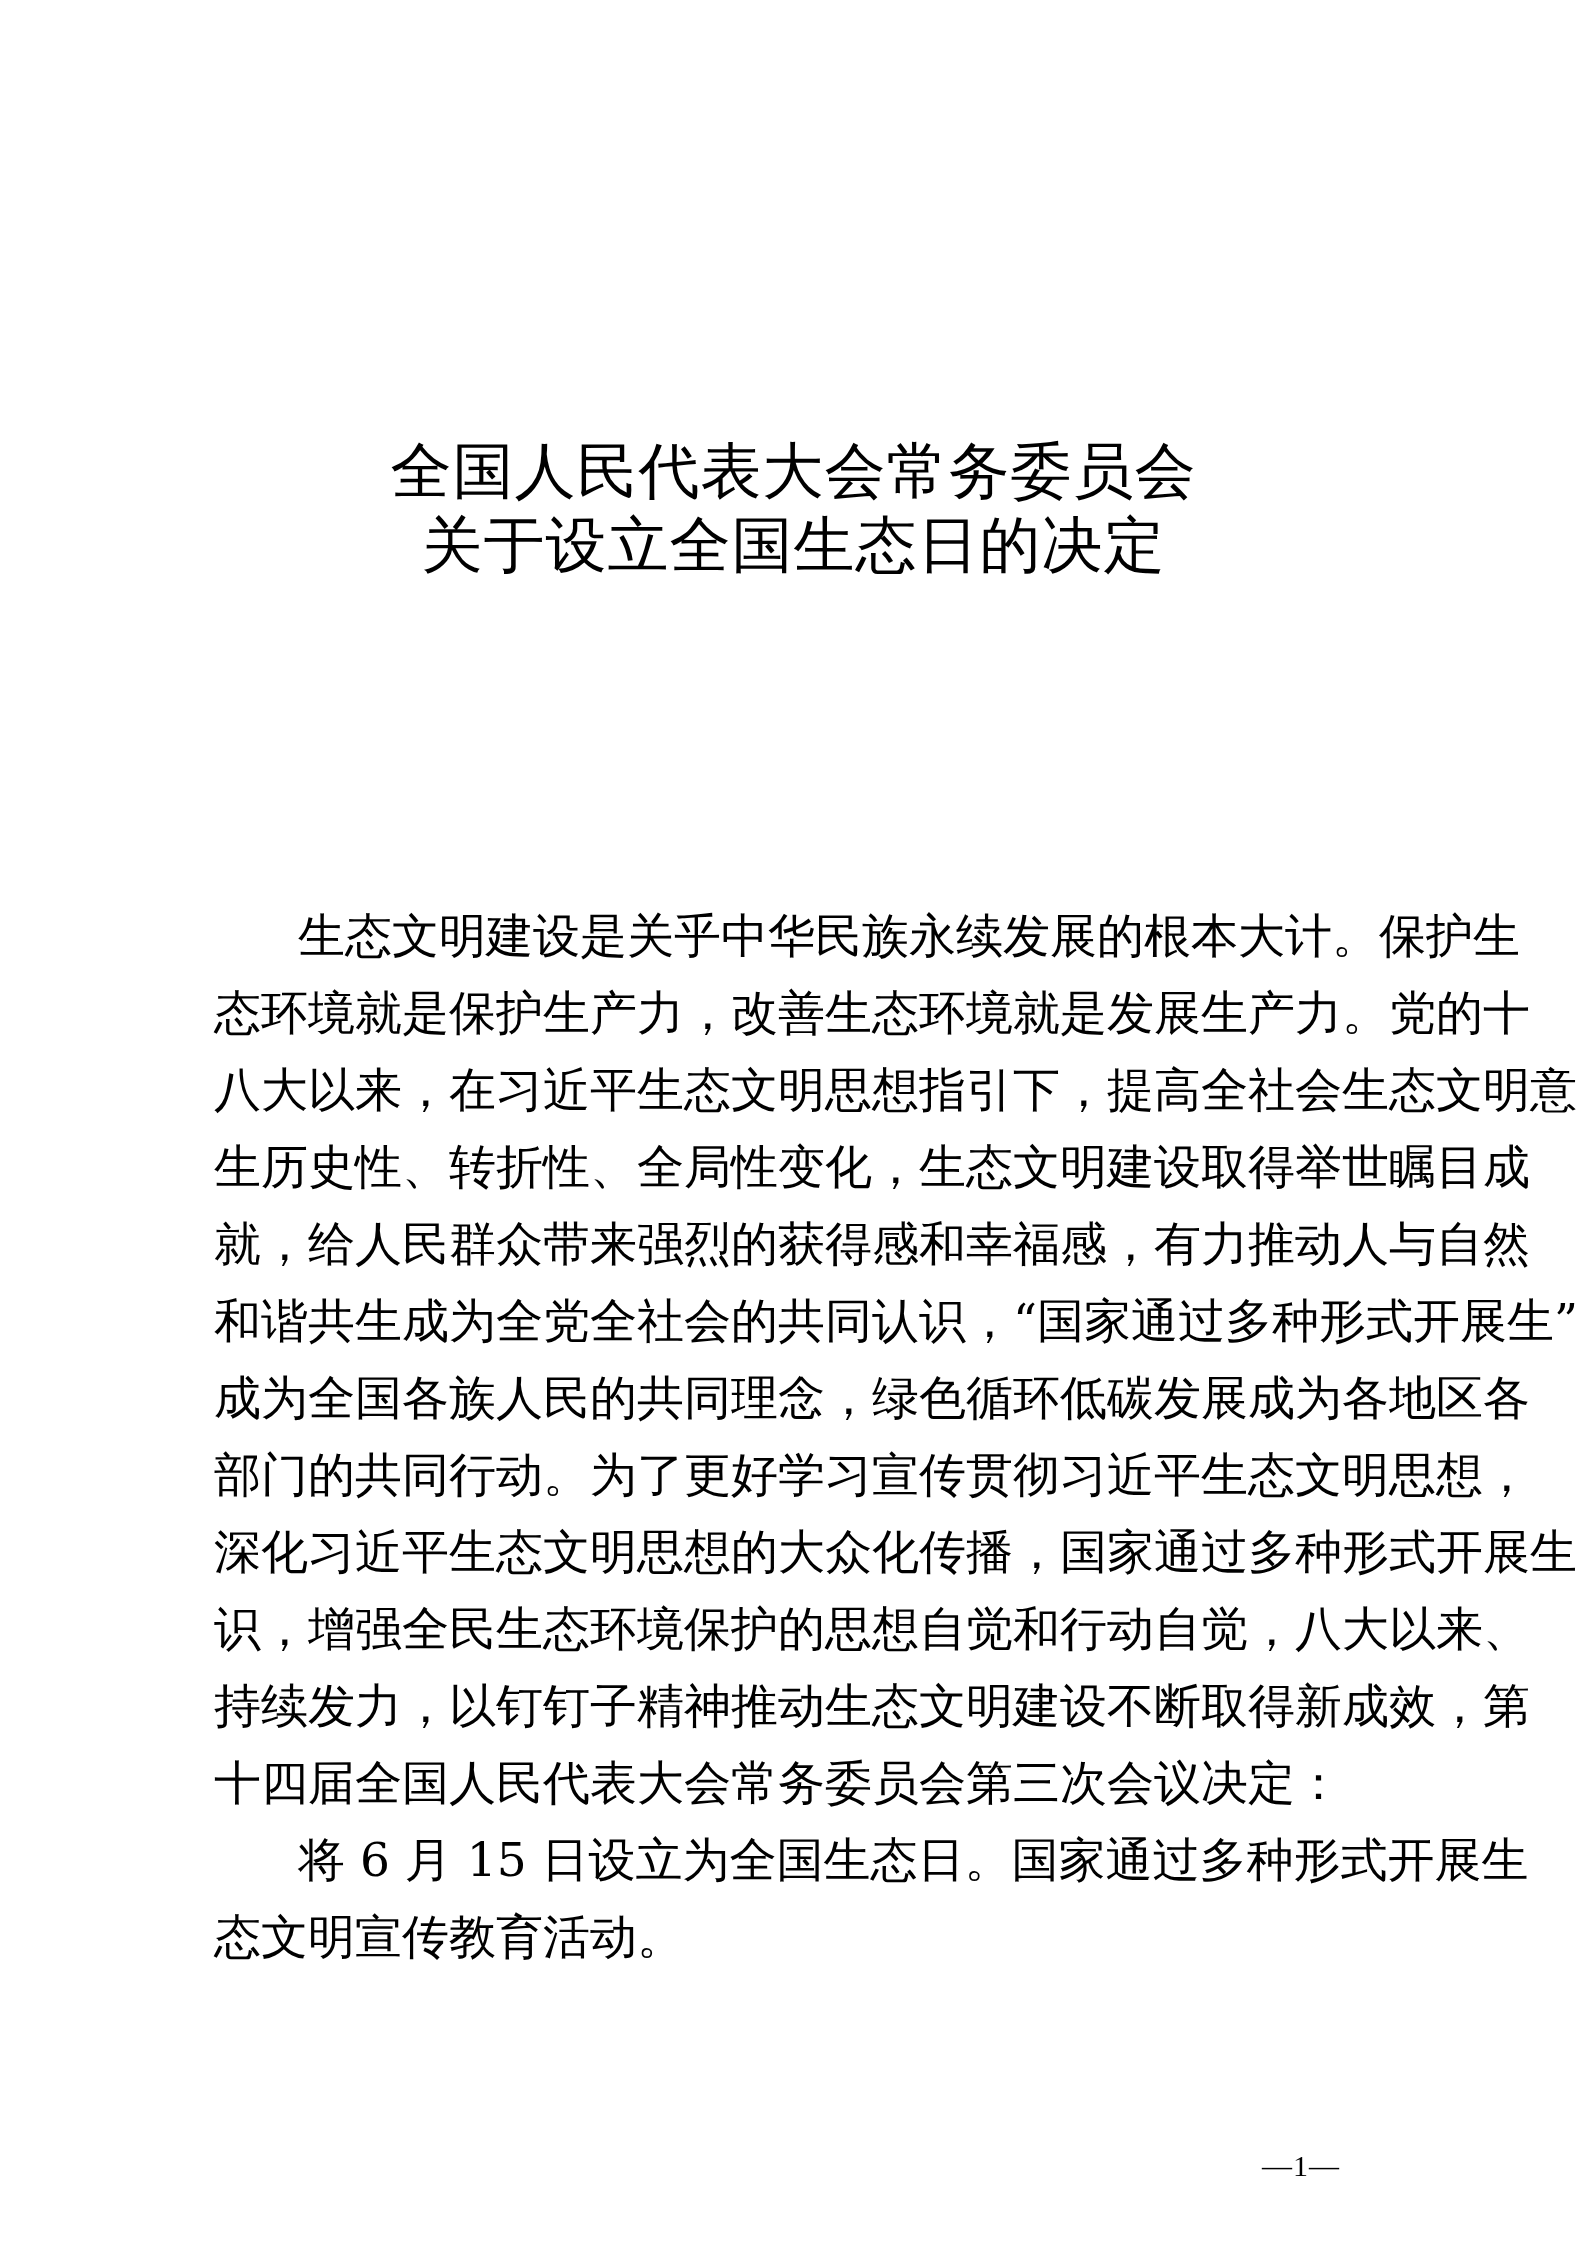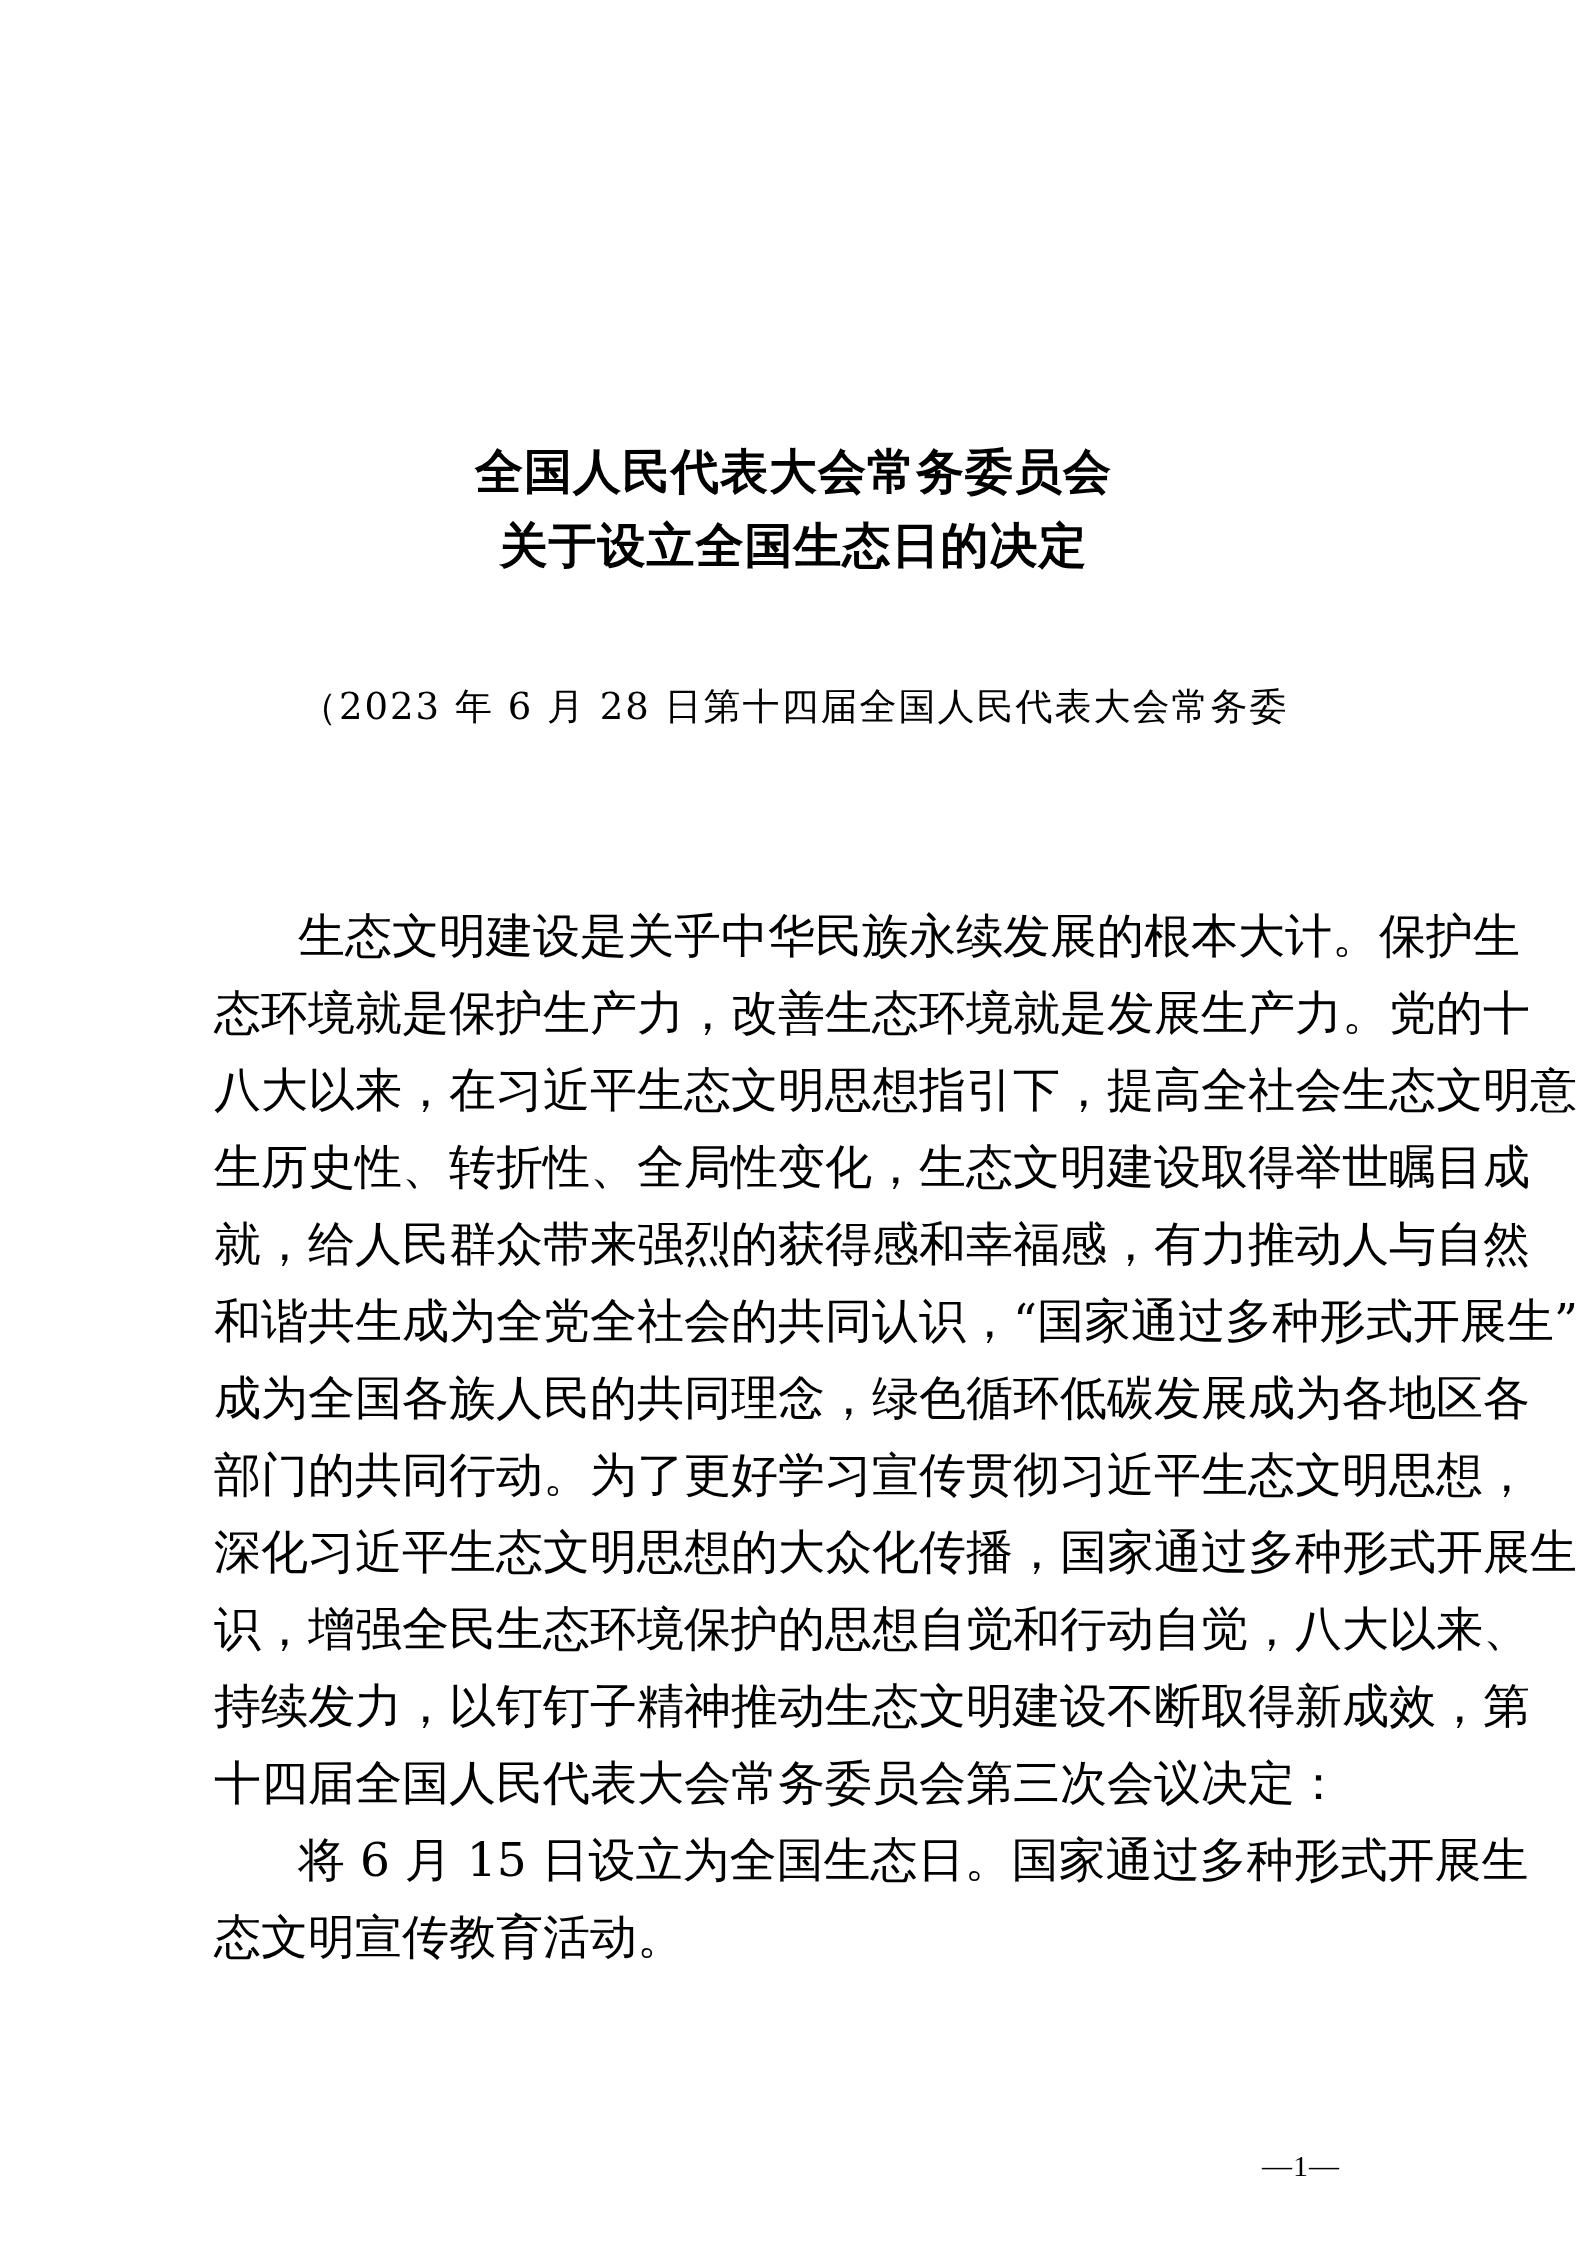--- a/index.html
+++ b/index.html
@@ -20,24 +20,24 @@
     left: 0; top: 0;
     width: 1587px;
     height: 2245px;
     background: #ffffff;
   }
   .title {
     position: absolute;
     left: 0;
     width: 1587px;
     text-align: center;
-    font-size: 48px;
+    font-size: 61px;
     line-height: 74px;
     letter-spacing: 1px;
-    font-weight: bold;
+    font-weight: normal;
   }
   .title.l1 { top: 434px; }
   .title.l2 { top: 508px; }
 
   .subtitle {
     position: absolute;
     left: 296px;
     font-size: 37px;
     line-height: 50px;
     letter-spacing: 2px;
@@ -70,21 +70,20 @@
   }
 </style>
 </head>
 <body>
 
 <div class="page">
 
   <div class="title l1">全国人民代表大会常务委员会</div>
   <div class="title l2">关于设立全国生态日的决定</div>
 
-  <div class="subtitle l1">（2023 年 6 月 28 日第十四届全国人民代表大会常务委</div>
 
   <div>
     <div class="body-line indent" style="top:911px;">生态文明建设是关乎中华民族永续发展的根本大计。保护生</div>
     <div class="body-line" style="top:988px;">态环境就是保护生产力，改善生态环境就是发展生产力。党的十</div>
     <div class="body-line" style="top:1065px;">八大以来，在习近平生态文明思想指引下，提高全社会生态文明意</div>
     <div class="body-line" style="top:1142px;">生历史性、转折性、全局性变化，生态文明建设取得举世瞩目成</div>
     <div class="body-line" style="top:1219px;">就，给人民群众带来强烈的获得感和幸福感，有力推动人与自然</div>
     <div class="body-line" style="top:1296px;">和谐共生成为全党全社会的共同认识，“国家通过多种形式开展生”</div>
     <div class="body-line" style="top:1373px;">成为全国各族人民的共同理念，绿色循环低碳发展成为各地区各</div>
     <div class="body-line" style="top:1450px;">部门的共同行动。为了更好学习宣传贯彻习近平生态文明思想，</div>

